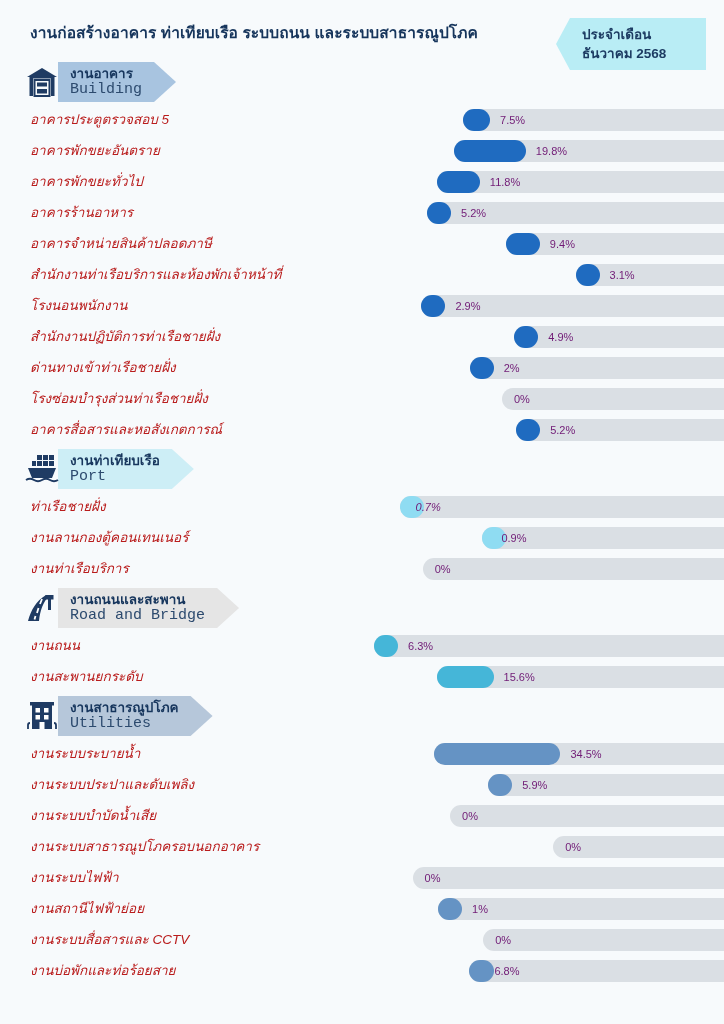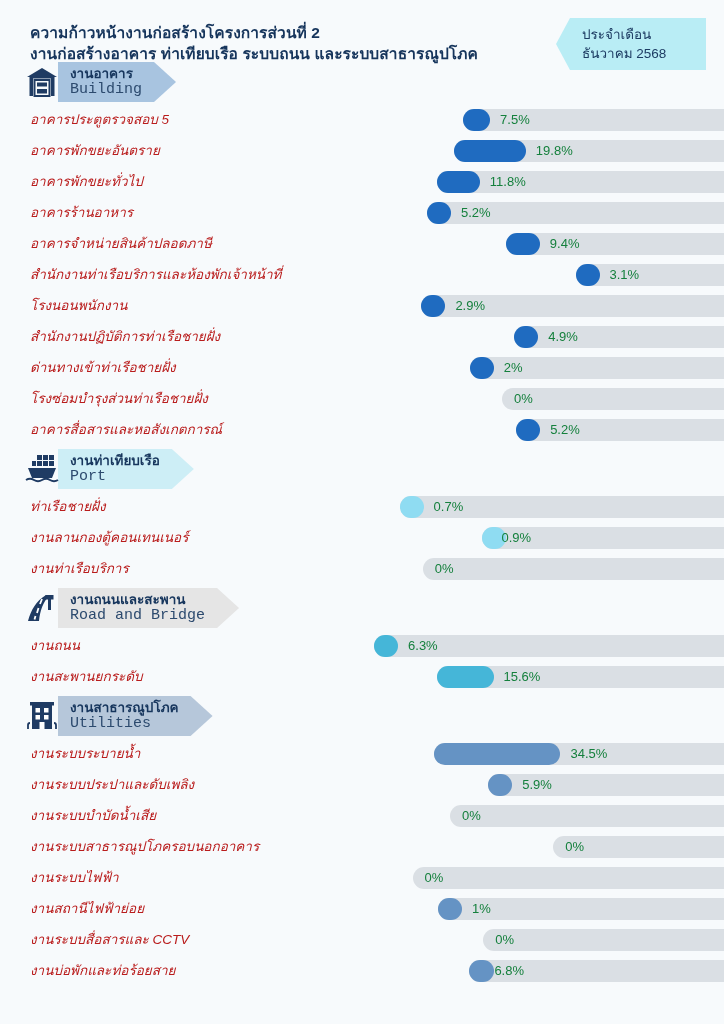--- a/index.html
+++ b/index.html
@@ -38,20 +38,21 @@
     top: 18px;
     width: 150px;
     min-height: 52px;
     background: #b9edf5;
     clip-path: polygon(14px 0, 100% 0, 100% 100%, 14px 100%, 0 50%);
     display: flex;
     flex-direction: column;
     justify-content: center;
     padding-left: 26px;
     box-sizing: border-box;
+    font-weight: bold;
   }
   #month-badge span {
     font-size: 13.5px;
     color: #1d3c63;
     line-height: 19px;
   }
 
   
   .section-head {
     display: flex;
@@ -124,31 +125,30 @@
     left: 0;
     top: 0;
     height: 22px;
     border-radius: 11px;
   }
   .val {
     position: absolute;
     top: 0;
     height: 22px;
     line-height: 22px;
-    font-size: 13px;
-    color: #15803d;
+    font-size: 11px;
+    color: #701a75;
     white-space: nowrap;
   }
 </style>
 </head>
 <body>
 
 <div id="header">
   <div id="title-block">
-    <div class="title-line">ความก้าวหน้างานก่อสร้างโครงการส่วนที่ 2</div>
     <div class="title-line">งานก่อสร้างอาคาร ท่าเทียบเรือ ระบบถนน และระบบสาธารณูปโภค</div>
   </div>
   <div id="month-badge">
     <span>ประจำเดือน</span>
     <span>ธันวาคม 2568</span>
   </div>
 </div>
 
 <div id="sections">
     <div class="section-head">
@@ -283,21 +283,21 @@
         <div class="th">งานท่าเทียบเรือ</div>
         <div class="en">Port</div>
       </div>
     </div>
     <div class="rows">
       <div class="row">
         <div class="row-label">ท่าเรือชายฝั่ง</div>
         <div class="row-bar-wrap">
           <div class="track">
             <div class="fill" style="width: 24px; background: rgb(143, 220, 242);"></div>
-            <div class="val" style="left: 34px;">0.7%</div>
+            <div class="val" style="left: 16px; font-style: italic;">0.7%</div>
           </div>
         </div>
       </div>
       <div class="row">
         <div class="row-label">งานลานกองตู้คอนเทนเนอร์</div>
         <div class="row-bar-wrap">
           <div class="track">
             <div class="fill" style="width: 24px; background: rgb(143, 220, 242);"></div>
             <div class="val" style="left: 19px;">0.9%</div>
           </div>

